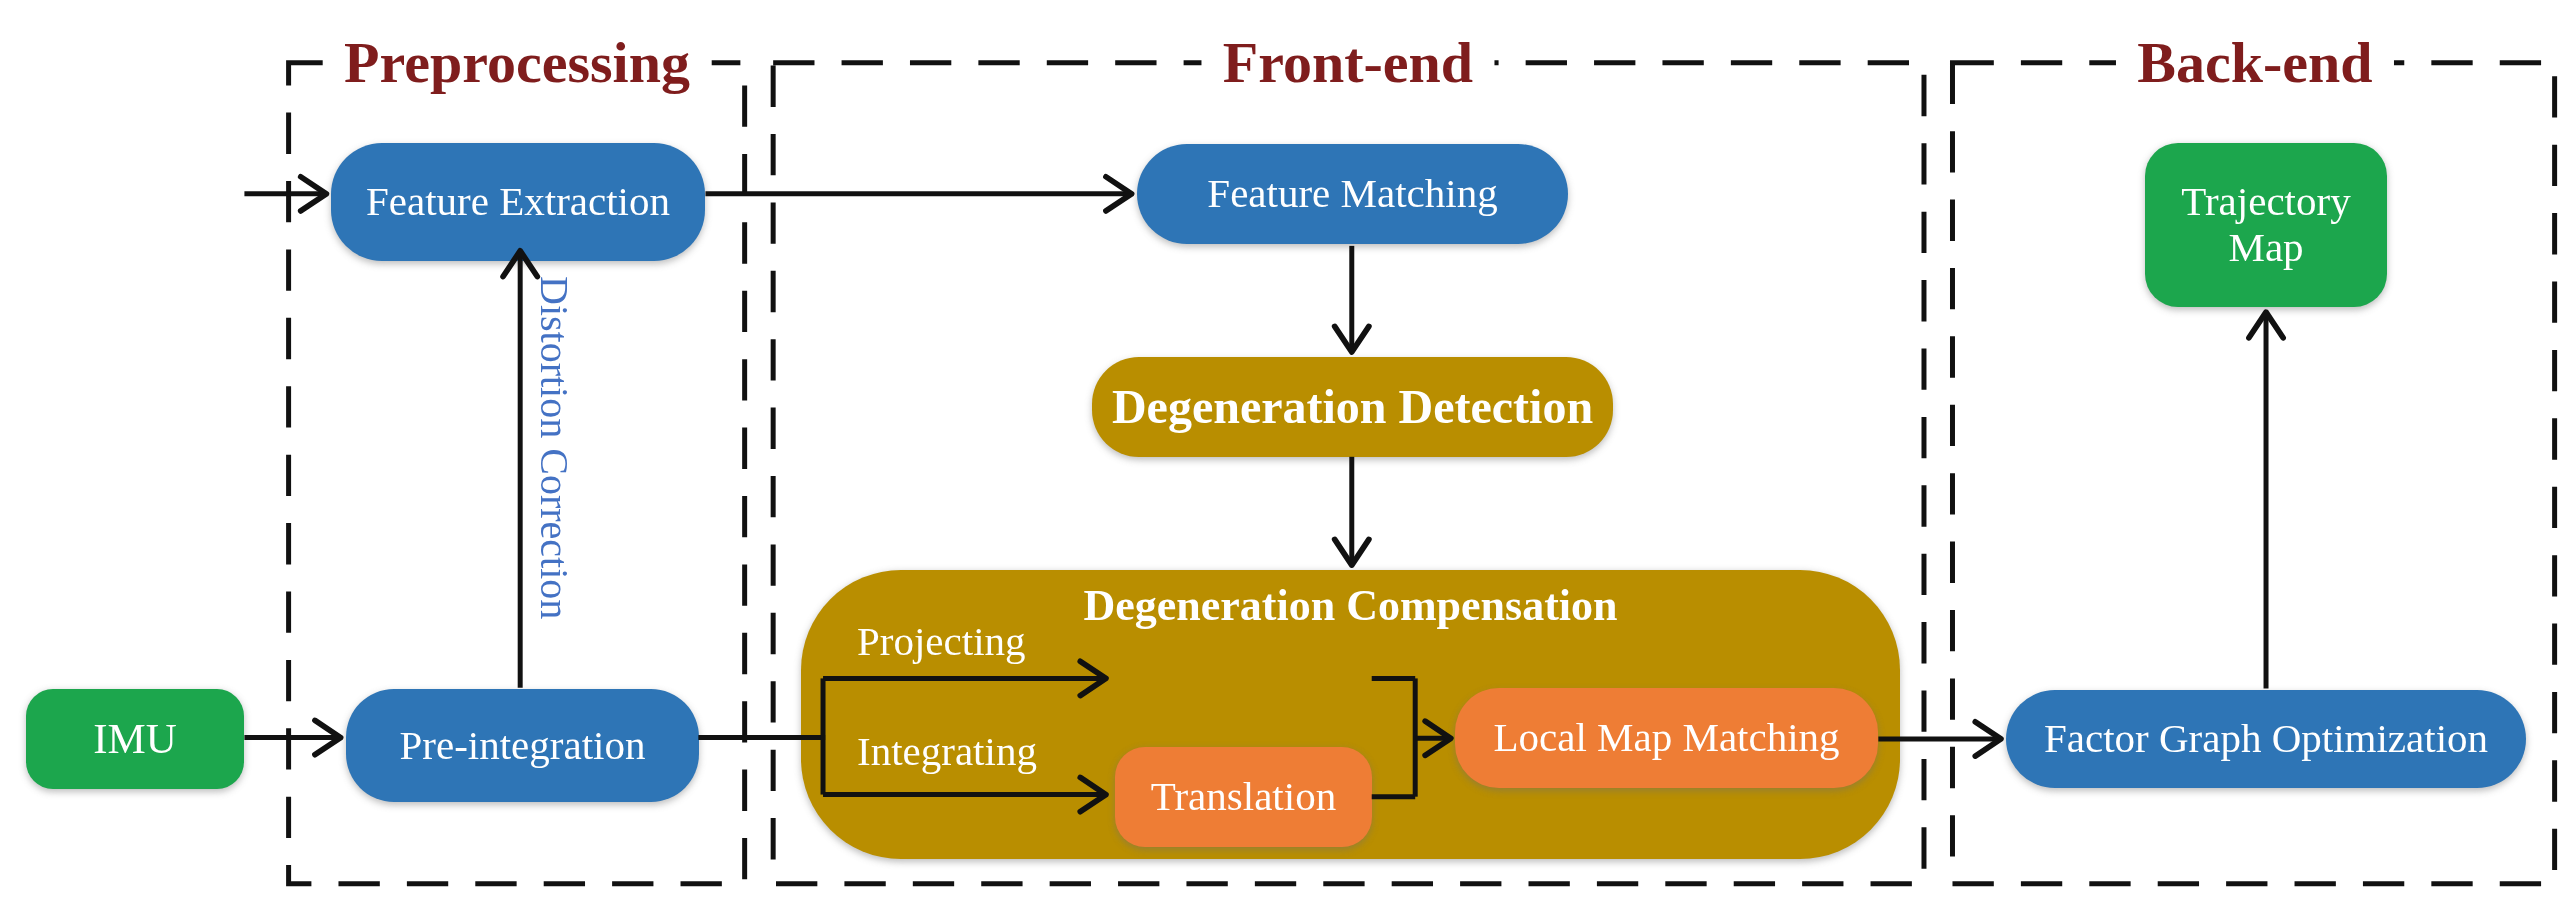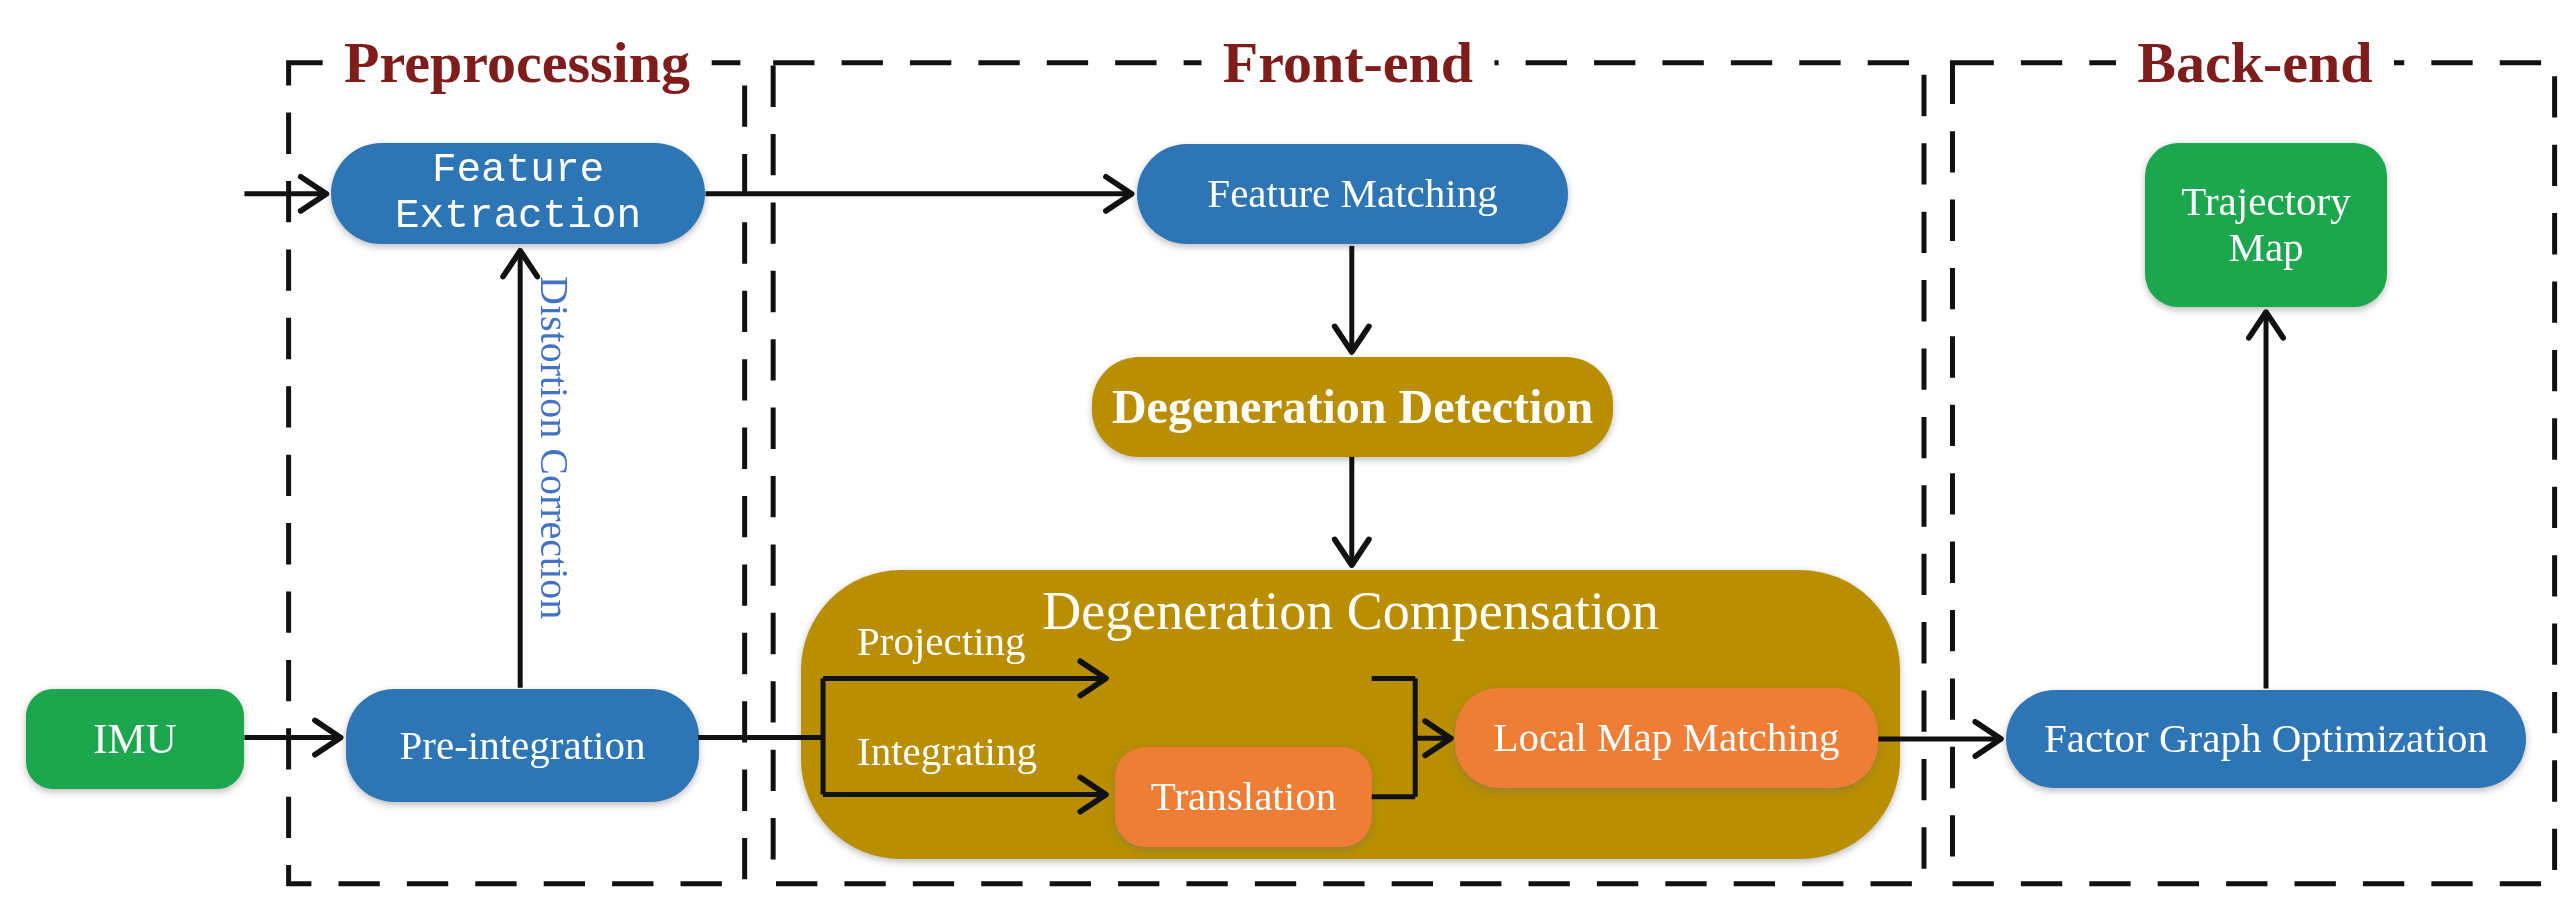--- a/index.html
+++ b/index.html
@@ -17,21 +17,21 @@
   .green{background:#1CA64D;}
   .blue{background:#2E75B6;}
   .gold{background:#B98E00;}
   .orange{background:#EE7D35;}
   .fs58{font-size:41px;} .fs60{font-size:43px;}
   .boldlbl{font-weight:bold;font-size:48px;}
   .comp-box{position:absolute;left:801px;top:570px;width:1099px;height:289px;
             background:#B98E00;border-radius:100px;z-index:1;
             box-shadow:0 2.9px 7.1px rgba(110,110,110,0.45);}
   .comp-title{position:absolute;left:0;top:10px;width:100%;text-align:center;
-              color:#fff;font-weight:normal;font-size:54px;z-index:2;}
+              color:#fff;font-weight:bold;font-size:44px;z-index:2;}
   .flow-label{position:absolute;color:#ffffff;font-size:41px;z-index:2;white-space:nowrap;}
   .dc-label{position:absolute;left:531px;top:276px;height:413px;z-index:2;
             writing-mode:vertical-rl;text-orientation:mixed;
             color:#4472C4;font-size:40px;white-space:nowrap;}
 </style>
 </head>
 <body>
 
 <div class="canvas">
 
@@ -39,21 +39,21 @@
     <rect x="405" y="88" width="640" height="1152" fill="none" stroke="#111111" stroke-width="7" stroke-dasharray="58 38"></rect>
     <rect x="1085" y="88" width="1615" height="1152" fill="none" stroke="#111111" stroke-width="7" stroke-dasharray="58 38"></rect>
     <rect x="2740" y="88" width="845" height="1152" fill="none" stroke="#111111" stroke-width="7" stroke-dasharray="58 38"></rect>
   </svg>
 
   <div class="sec-title" style="left:517px;">Preprocessing</div>
   <div class="sec-title" style="left:1348px;">Front-end</div>
   <div class="sec-title" style="left:2255px;">Back-end</div>
 
 
-  <div class="node blue fs58" style="left:331px;top:143px;width:374px;height:101px;border-radius:51px;font-family:Liberation Mono, monospace;">Feature Extraction</div>
+  <div class="node blue fs58" style="left:331px;top:143px;width:374px;height:118px;border-radius:51px;">Feature Extraction</div>
 
   <div class="node green fs60" style="left:26px;top:689px;width:218px;height:100px;border-radius:27px;">IMU</div>
 
   <div class="node blue fs58" style="left:346px;top:689px;width:353px;height:113px;border-radius:48px;">Pre-integration</div>
 
   <div class="node blue fs58" style="left:1137px;top:144px;width:431px;height:100px;border-radius:50px;">Feature Matching</div>
 
   <div class="node gold boldlbl" style="left:1092px;top:357px;width:521px;height:100px;border-radius:47px;">Degeneration Detection</div>
 
   <div class="comp-box">

